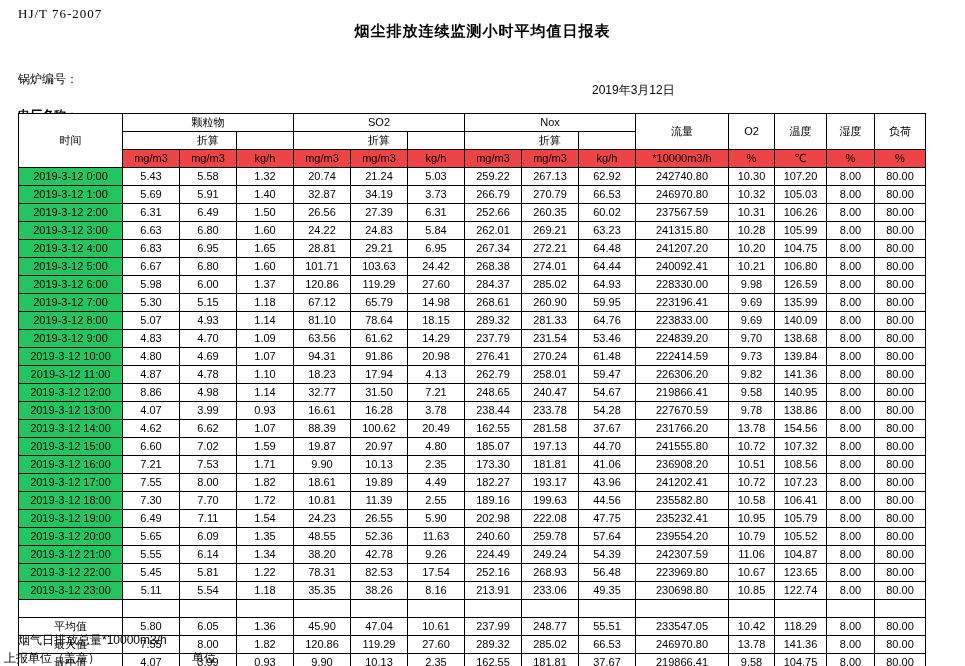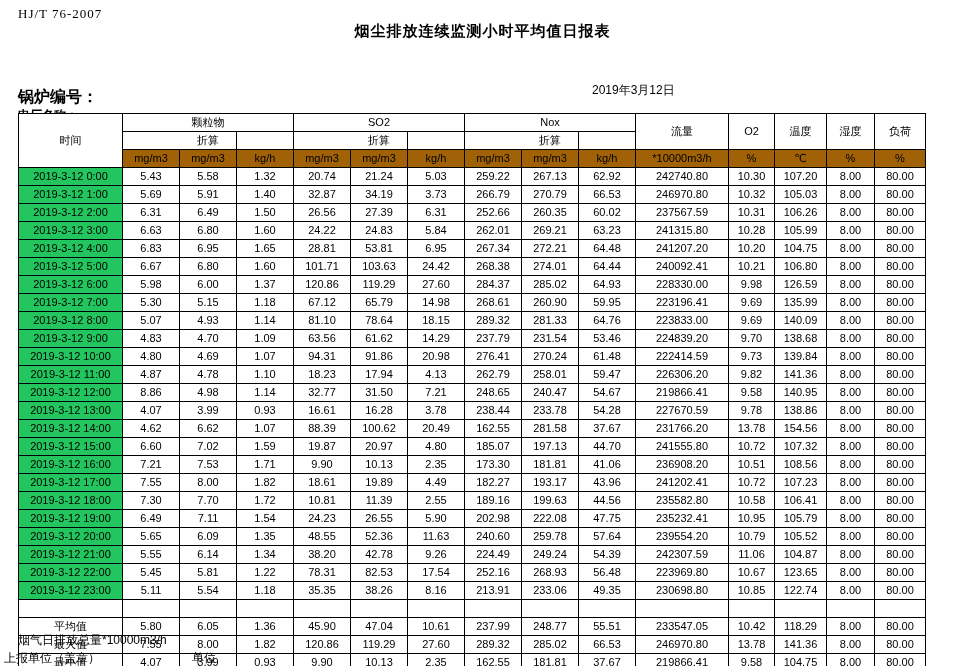--- a/index.html
+++ b/index.html
@@ -20,42 +20,42 @@
   .title{
     position:absolute;left:0;top:22px;width:965px;
     text-align:center;
     font-size:15px;font-weight:bold;
     letter-spacing:1px;
   }
   .label-plant{
     position:absolute;left:18px;top:63px;font-size:12px;font-weight:bold;margin-top:44px;
   }
   .label-boiler{
-    position:absolute;left:18px;top:87px;font-size:16px;font-weight:bold;
+    position:absolute;left:18px;top:71px;font-size:12px;font-weight:normal;
   }
   .report-date{
     position:absolute;left:592px;top:82px;font-size:12px;
   }
   table.main{
     position:absolute;left:18px;top:113px;
     border-collapse:collapse;
     table-layout:fixed;
   }
   table.main td,table.main th{
     border:1px solid #000;
     font-size:11px;
     font-weight:normal;
     text-align:center;
     padding:0;
     height:17px;
     line-height:17px;
     white-space:nowrap;
   }
   .hdr{background:#ffffff;}
-  .unitrow td{background:#a16207;}
+  .unitrow td{background:#ef4444;}
   .datarow td{background:#ffffff;}
   .datarow td.timecell{background:#22c55e;text-align:center;}
   td.num{text-align:center;}
   .blankrow td{height:17px;}
   .sumlabel{text-align:right;padding-right:6px;font-weight:normal;}
   .footer1{
     position:absolute;left:18px;top:632px;font-size:12px;
   }
   .footer2{
     position:absolute;left:4px;top:650px;font-size:12px;
@@ -204,21 +204,21 @@
         <td class="num">105.99</td>
         <td class="num">8.00</td>
         <td class="num">80.00</td>
       </tr>
       <tr class="datarow">
         <td class="timecell">2019-3-12  4:00</td>
         <td class="num">6.83</td>
         <td class="num">6.95</td>
         <td class="num">1.65</td>
         <td class="num">28.81</td>
-        <td class="num">53.81</td>
+        <td class="num">29.21</td>
         <td class="num">6.95</td>
         <td class="num">267.34</td>
         <td class="num">272.21</td>
         <td class="num">64.48</td>
         <td class="num">241207.20</td>
         <td class="num">10.20</td>
         <td class="num">104.75</td>
         <td class="num">8.00</td>
         <td class="num">80.00</td>
       </tr>

